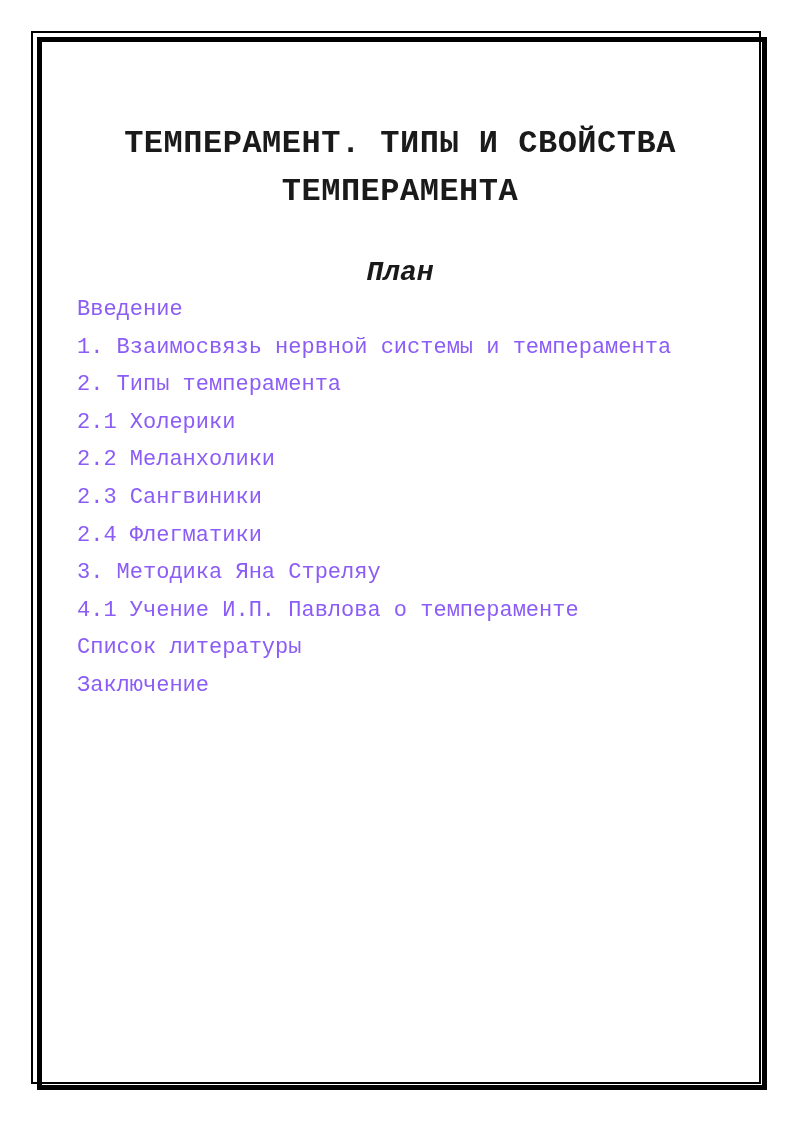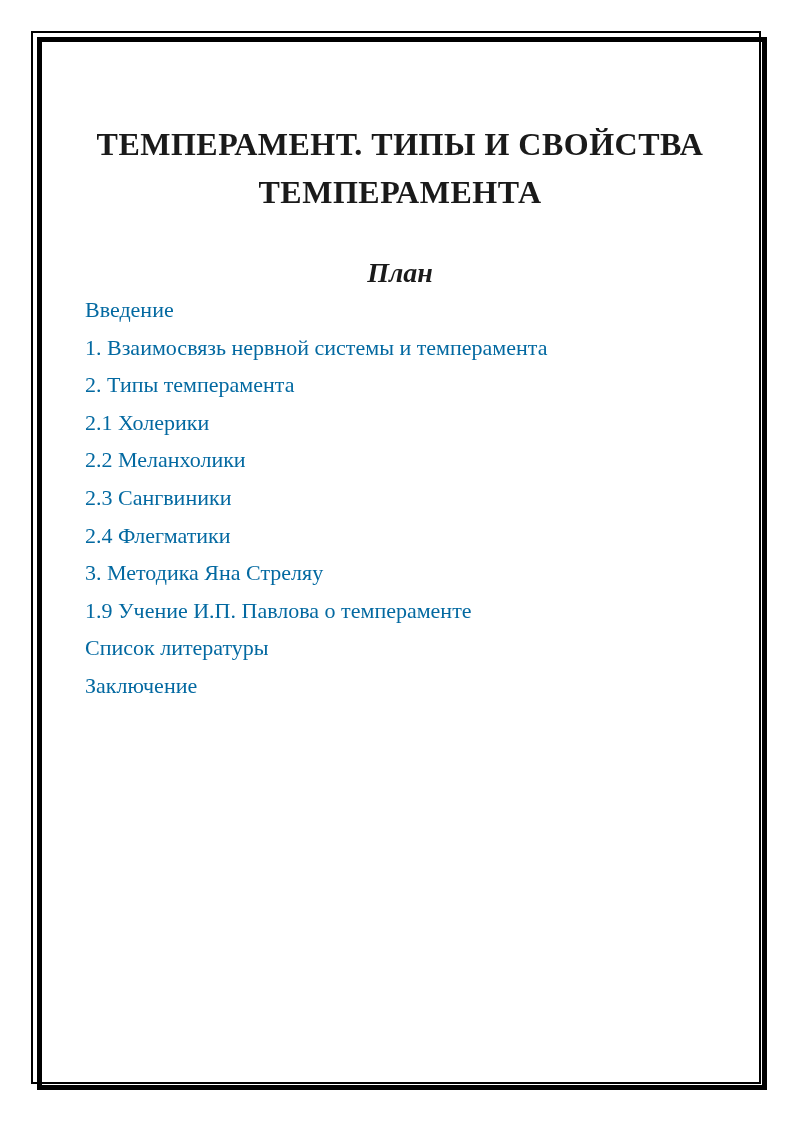--- a/index.html
+++ b/index.html
@@ -1,15 +1,15 @@
 <!DOCTYPE html>
 <html lang="ru"><head>
 <meta charset="utf-8">
 <style>
-  * { margin: 0; padding: 0; box-sizing: border-box; }
+  * { margin: 0; padding: 0; box-sizing: border-box; font-family: Liberation Mono, monospace; }
 
   html, body {
     width: 800px;
     background: #ffffff;
     font-family: "Liberation Serif", "DejaVu Serif", serif;
   }
 
   .page {
     position: relative;
     width: 800px;
@@ -69,22 +69,21 @@
 
   .plan-list {
     margin-top: 0;
     padding-left: 30px;
     padding-right: 10px;
   }
   .plan-item {
     font-size: 22px;
     line-height: 37.6px;
     white-space: nowrap;
-    color: #0369a1;
-    margin-left: 8px;
+    color: #8b5cf6;
   }
 </style>
 </head>
 <body>
 
 <div class="page">
 
   <div class="frame-thin"></div>
   <div class="frame-thick"></div>
 
@@ -100,19 +99,19 @@
     <div class="plan-list">
 
     <div class="plan-item">Введение</div>
         <div class="plan-item">1. Взаимосвязь нервной системы и темперамента</div>
         <div class="plan-item">2. Типы темперамента</div>
         <div class="plan-item">2.1 Холерики</div>
         <div class="plan-item">2.2 Меланхолики</div>
         <div class="plan-item">2.3 Сангвиники</div>
         <div class="plan-item">2.4 Флегматики</div>
         <div class="plan-item">3. Методика Яна Стреляу</div>
-        <div class="plan-item">1.9 Учение И.П. Павлова о темпераменте</div>
+        <div class="plan-item">4.1 Учение И.П. Павлова о темпераменте</div>
         <div class="plan-item">Список литературы</div>
         <div class="plan-item">Заключение</div>
       </div>
 
   </div>
 </div>
 
 </body></html>

